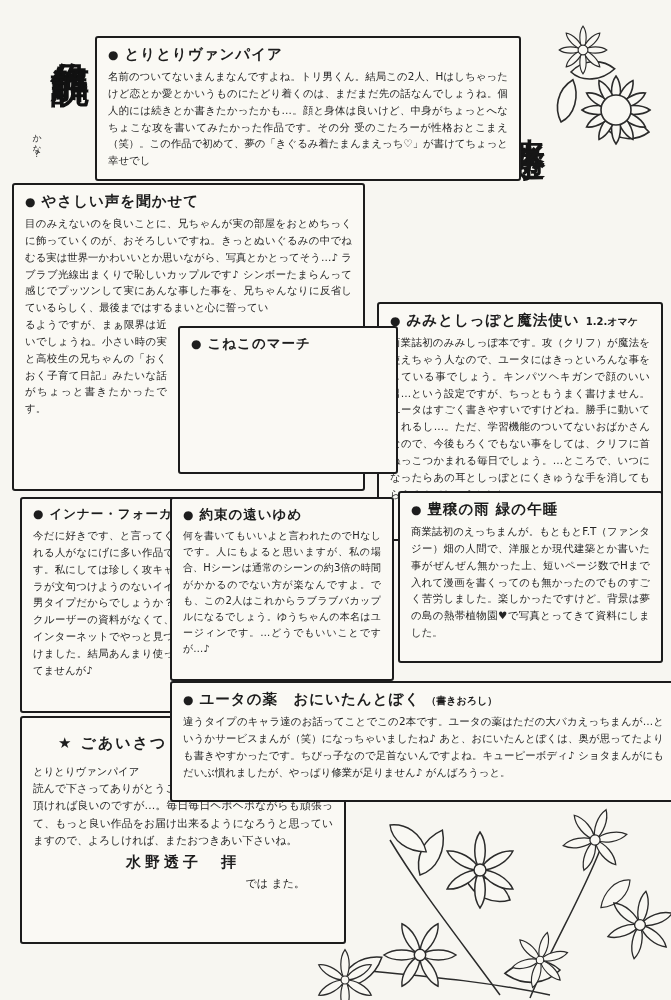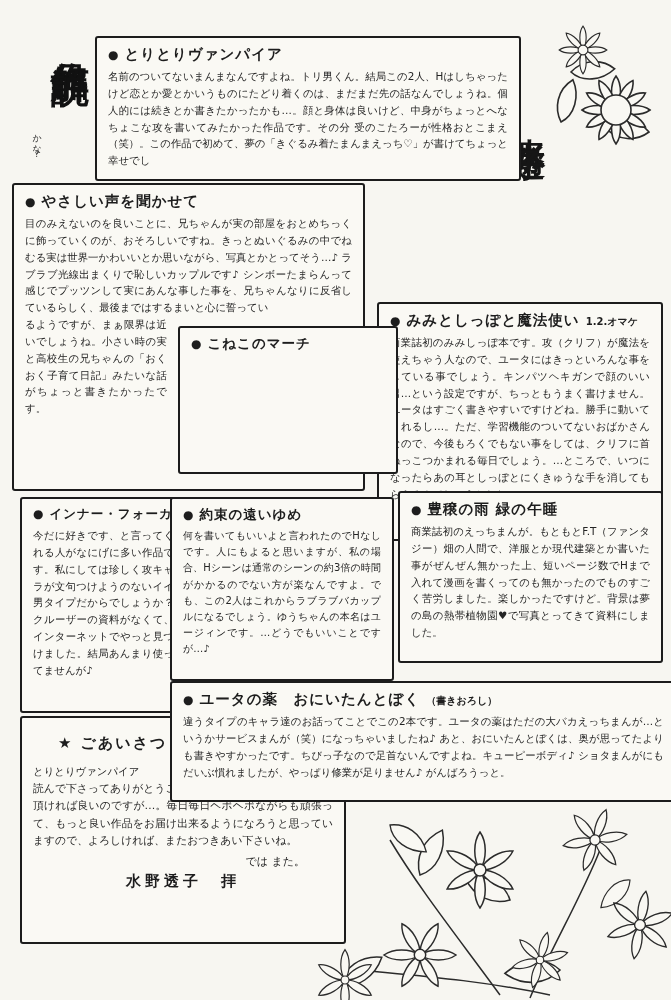--- a/index.html
+++ b/index.html
@@ -171,22 +171,22 @@
 
   <div class="box z4" style="left:170px;top:681px;width:507px;height:121px;">
     <div class="sec-title"><span class="bullet">●</span><span>ユータの薬　おにいたんとぼく</span> <span class="suffix">（書きおろし）</span></div>
     <div class="body-text">違うタイプのキャラ達のお話ってことでこの2本です。ユータの薬はただの大バカえっちまんが…というかサービスまんが（笑）になっちゃいましたね♪ あと、おにいたんとぼくは、奥が思ってたよりも書きやすかったです。ちびっ子なので足首ないんですよね。キューピーボディ♪ ショタまんがにもだいぶ慣れましたが、やっぱり修業が足りません♪ がんばろうっと。</div>
   </div>
 
   <div class="box z3" style="left:20px;top:716px;width:326px;height:228px;padding-top:10px;">
     <div id="greeting-title">★ ごあいさつ ★</div>
     <div class="body-text" style="width:138px">とりとりヴァンパイア</div>
     <div class="body-text" style="font-size:10.8px">読んで下さってありがとうございます♡ 少しでも気に入って頂ければ良いのですが…。毎日毎日ヘボヘボながらも頑張って、もっと良い作品をお届け出来るようになろうと思っていますので、よろしければ、またおつきあい下さいね。</div>
+    <div id="greeting-signature">水野透子　拝</div>
     <div id="greeting-closing">では また。</div>
-    <div id="greeting-signature">水野透子　拝</div>
   </div>
 
   <svg width="371" height="220" viewBox="0 0 371 220" style="position:absolute;left:300px;top:780px;" class="z5">
     <defs>
       <path id="petalB" d="M0,0 C-7,-11 -7,-28 0,-38 C7,-28 7,-11 0,0 Z"></path>
       <path id="leafB" d="M0,0 C-16,-7 -26,-25 -20,-46 C-2,-36 7,-16 0,0 Z"></path>
     </defs>
     <g class="lineart" stroke-width="1.5">
       <path d="M90,60 C120,110 160,160 200,215" fill="none"></path>
       <path d="M300,70 C280,120 250,170 230,218" fill="none"></path>

